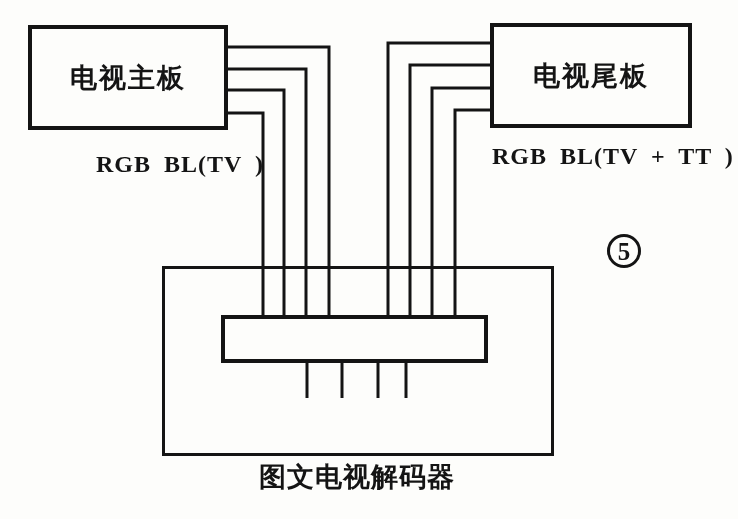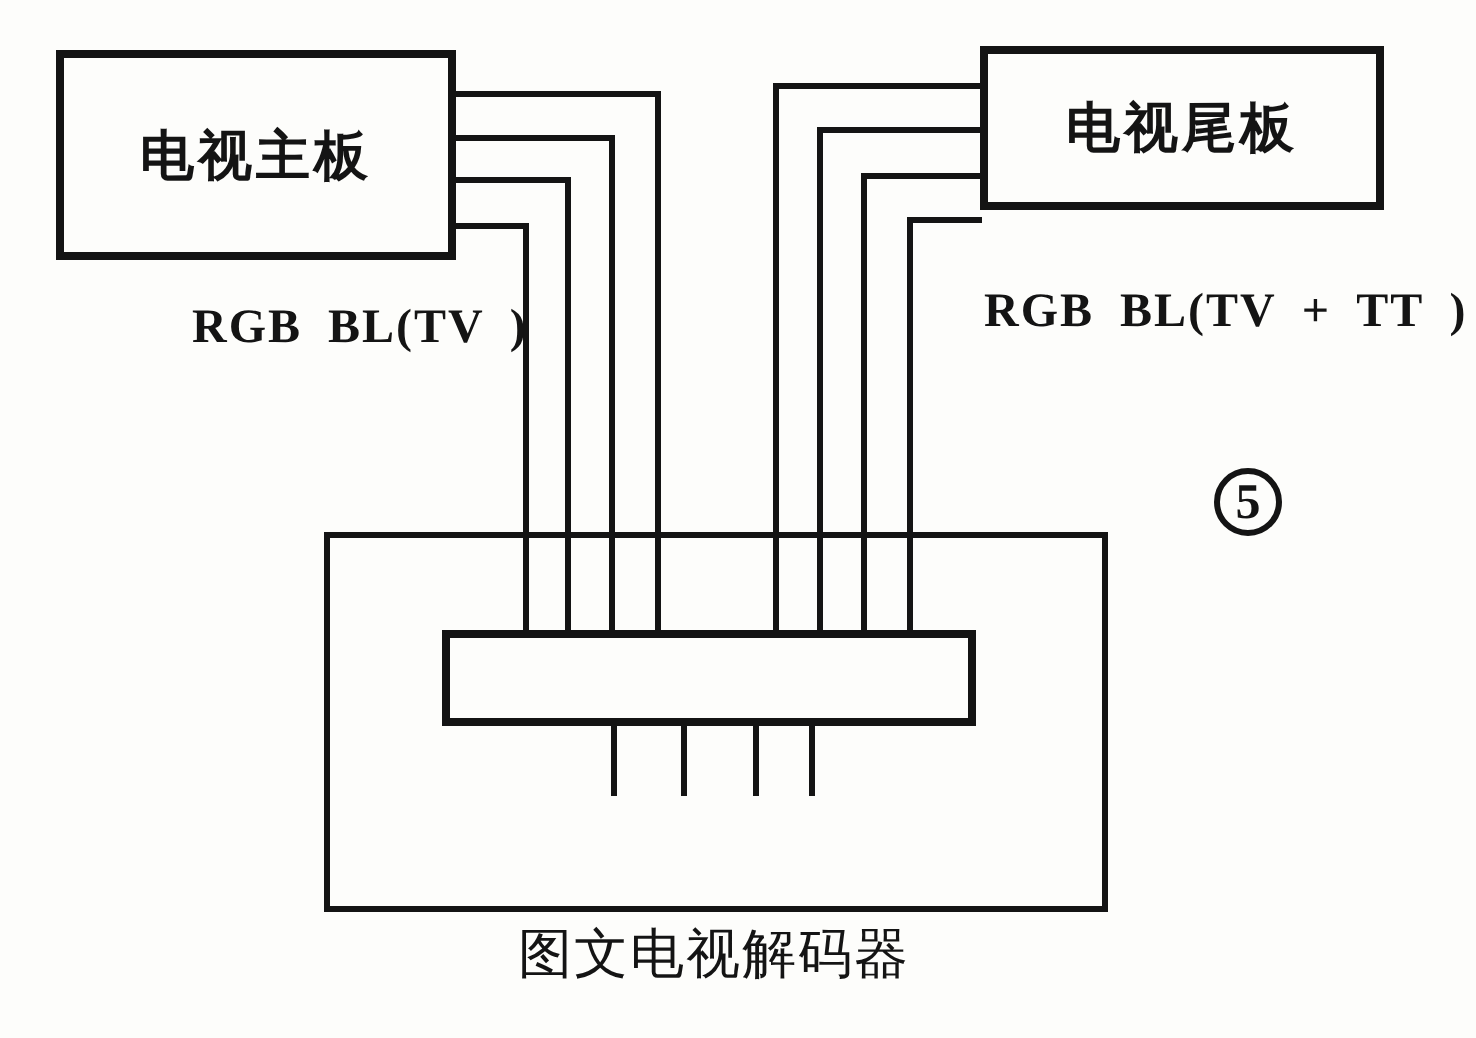--- a/index.html
+++ b/index.html
@@ -32,21 +32,21 @@
   .box {
     position: absolute;
     box-sizing: border-box;
     border: 4px solid #141414;
     background: transparent;
     display: flex;
     align-items: center;
     justify-content: center;
   }
   .box-main { left: 28px;  top: 25px;  width: 200px; height: 105px; }
-  .box-tail { left: 490px; top: 23px;  width: 202px; height: 82px; }
+  .box-tail { left: 490px; top: 23px;  width: 202px; height: 105px; }
   .box-decoder {
     left: 162px; top: 266px; width: 392px; height: 190px;
     border-width: 3px;
     display: block;
   }
   .box-connector { left: 221px; top: 315px; width: 267px; height: 48px; }
   .cjk-label {
     font-family: "Liberation Sans", sans-serif;
     font-weight: bold;
     font-size: 27px;
@@ -63,21 +63,21 @@
     white-space: nowrap;
   }
   .bus-left  { left: 96px;  top: 151px; }
   .bus-right { left: 492px; top: 143px; }
   .bus-tt    { left: 289px; top: 413px; }
   .caption {
     position: absolute;
     left: 259px;
     top: 459px;
     font-family: "Liberation Sans", sans-serif;
-    font-weight: normal;
+    font-weight: bold;
     font-size: 27px;
     letter-spacing: 1px;
     white-space: nowrap;
     text-align: right;
   }
   .fig-num {
     position: absolute;
     left: 607px;
     top: 234px;
     width: 34px;

